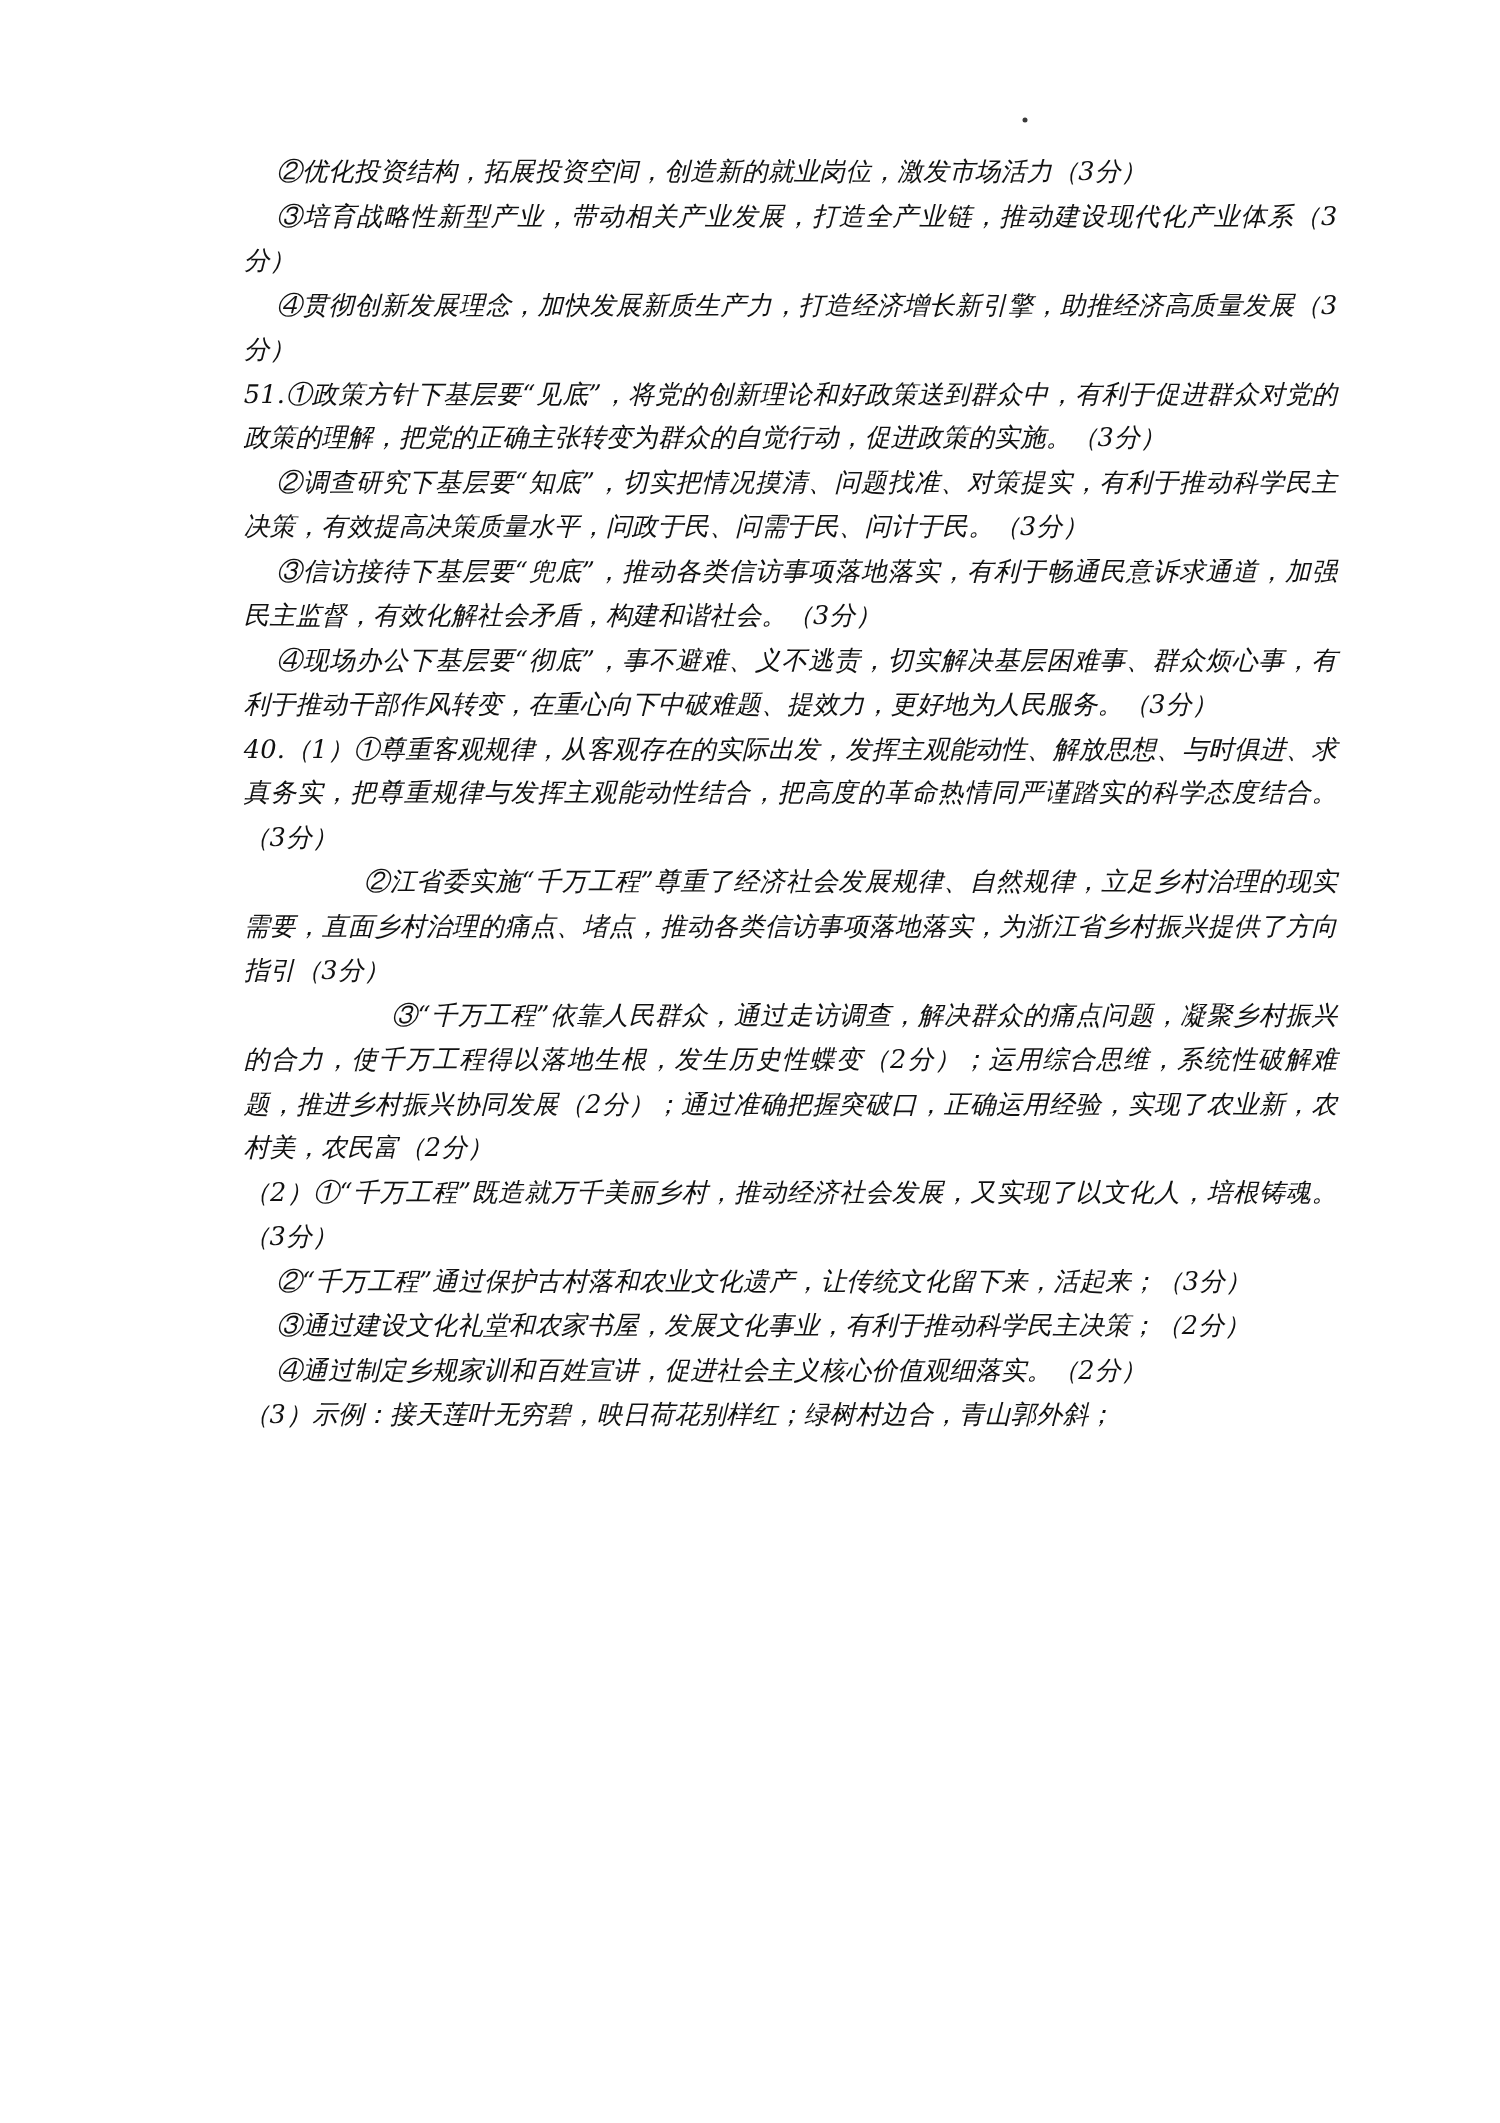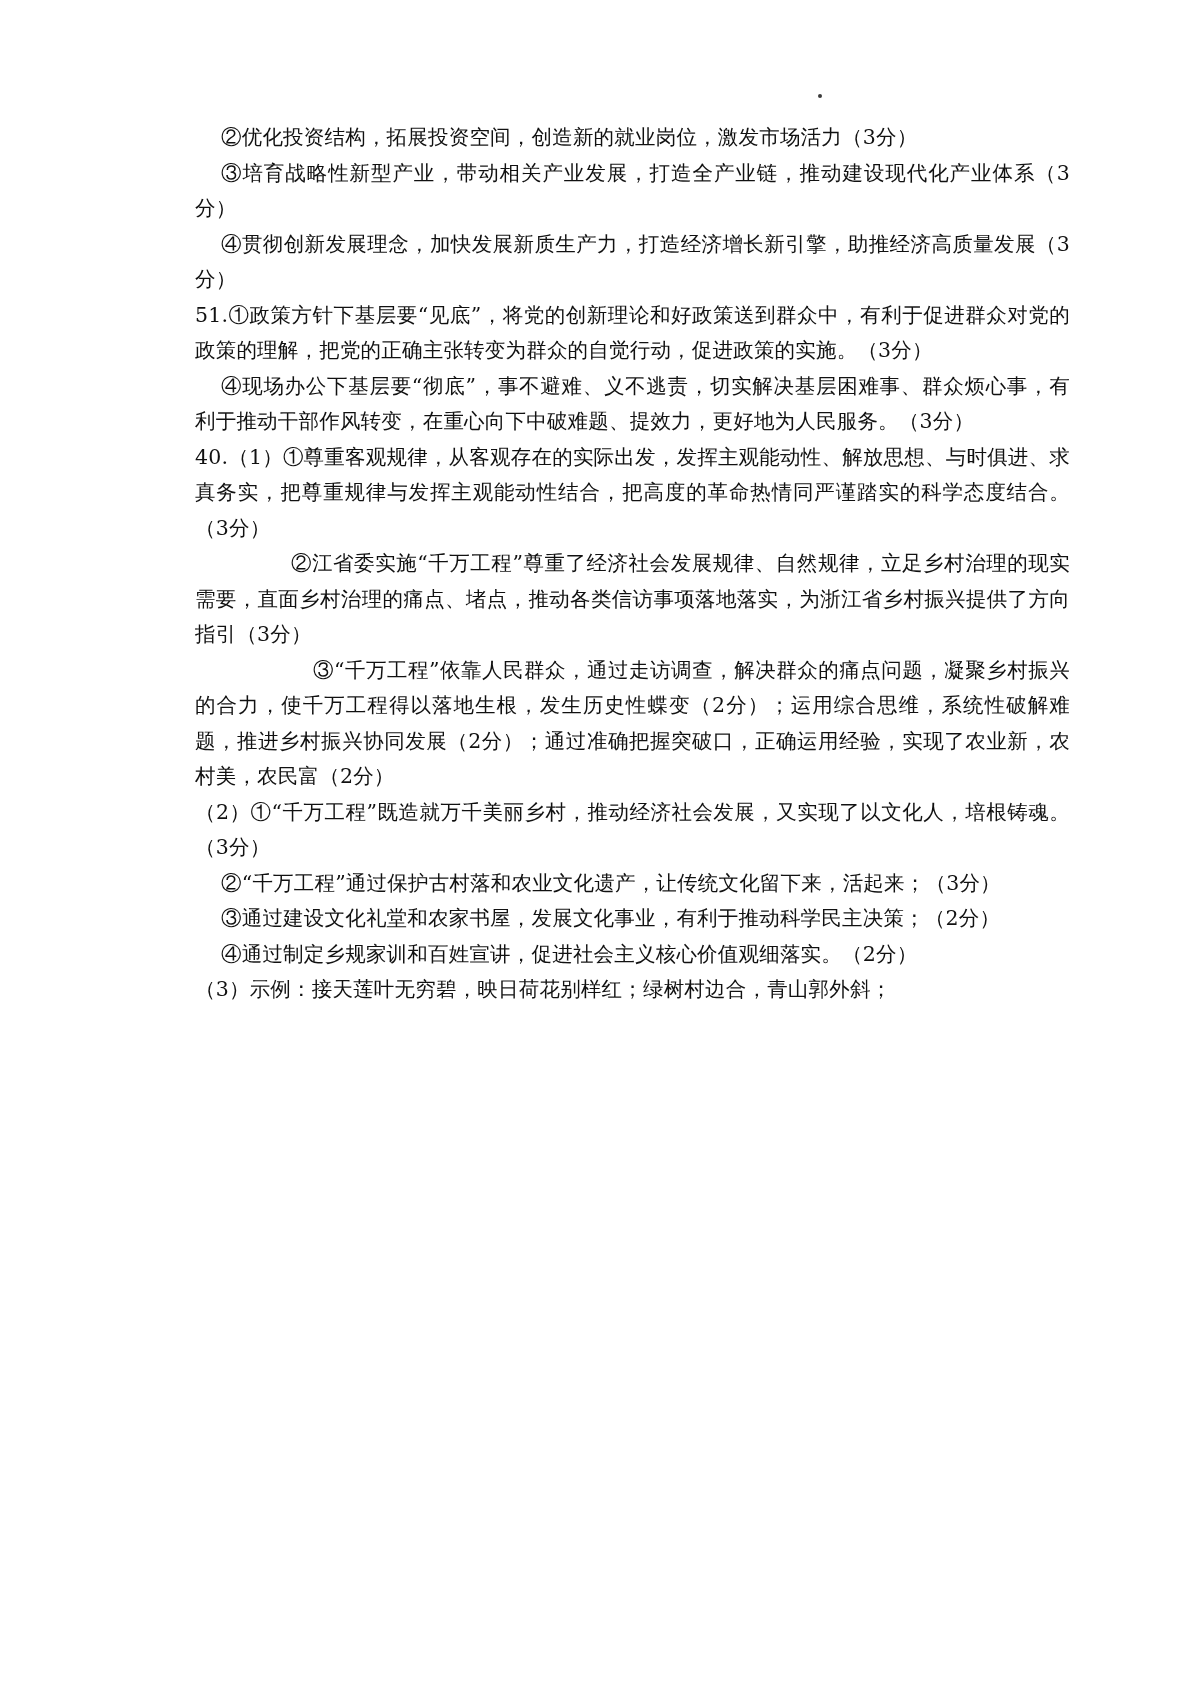--- a/index.html
+++ b/index.html
@@ -14,20 +14,21 @@
     color: #111111;
     position: relative;
     overflow: hidden;
   }
   .page {
     position: relative;
     width: 1200px;
     height: 1698px;
     box-sizing: border-box;
     padding: 120px 130px 0 195px;
+    font-style: italic;
   }
   .dot-mark {
     position: absolute;
     left: 818px;
     top: 94px;
     width: 4px;
     height: 4px;
     background: #3a3a3a;
     border-radius: 50%;
   }
@@ -51,20 +52,22 @@
 <body>
 
 <div class="page">
 
   <div class="dot-mark"></div>
 
   <p class="para indent-1 block">②优化投资结构，拓展投资空间，创造新的就业岗位，激发市场活力（3分）</p>
   <p class="para indent-1 block">③培育战略性新型产业，带动相关产业发展，打造全产业链，推动建设现代化产业体系（3分）</p>
   <p class="para indent-1 block">④贯彻创新发展理念，加快发展新质生产力，打造经济增长新引擎，助推经济高质量发展（3分）</p>
   <p class="para indent-0 block">51.①政策方针下基层要“见底”，将党的创新理论和好政策送到群众中，有利于促进群众对党的政策的理解，把党的正确主张转变为群众的自觉行动，促进政策的实施。（3分）</p>
+  <p class="para indent-1 block">②调查研究下基层要“知底”，切实把情况摸清、问题找准、对策提实，有利于推动科学民主决策，有效提高决策质量水平，问政于民、问需于民、问计于民。（3分）</p>
+  <p class="para indent-1 block">③信访接待下基层要“兜底”，推动各类信访事项落地落实，有利于畅通民意诉求通道，加强民主监督，有效化解社会矛盾，构建和谐社会。（3分）</p>
   <p class="para indent-1 block">④现场办公下基层要“彻底”，事不避难、义不逃责，切实解决基层困难事、群众烦心事，有利于推动干部作风转变，在重心向下中破难题、提效力，更好地为人民服务。（3分）</p>
   <p class="para indent-0 block">40.（1）①尊重客观规律，从客观存在的实际出发，发挥主观能动性、解放思想、与时俱进、求真务实，把尊重规律与发挥主观能动性结合，把高度的革命热情同严谨踏实的科学态度结合。（3分）</p>
   <p class="para indent-3 block">②江省委实施“千万工程”尊重了经济社会发展规律、自然规律，立足乡村治理的现实需要，直面乡村治理的痛点、堵点，推动各类信访事项落地落实，为浙江省乡村振兴提供了方向指引（3分）</p>
   <p class="para indent-4 block">③“千万工程”依靠人民群众，通过走访调查，解决群众的痛点问题，凝聚乡村振兴的合力，使千万工程得以落地生根，发生历史性蝶变（2分）；运用综合思维，系统性破解难题，推进乡村振兴协同发展（2分）；通过准确把握突破口，正确运用经验，实现了农业新，农村美，农民富（2分）</p>
   <p class="para indent-0 block">（2）①“千万工程”既造就万千美丽乡村，推动经济社会发展，又实现了以文化人，培根铸魂。（3分）</p>
   <p class="para indent-1 block">②“千万工程”通过保护古村落和农业文化遗产，让传统文化留下来，活起来；（3分）</p>
   <p class="para indent-1 block">③通过建设文化礼堂和农家书屋，发展文化事业，有利于推动科学民主决策；（2分）</p>
   <p class="para indent-1 block">④通过制定乡规家训和百姓宣讲，促进社会主义核心价值观细落实。（2分）</p>
   <p class="para indent-0 block">（3）示例：接天莲叶无穷碧，映日荷花别样红；绿树村边合，青山郭外斜；</p>
 

